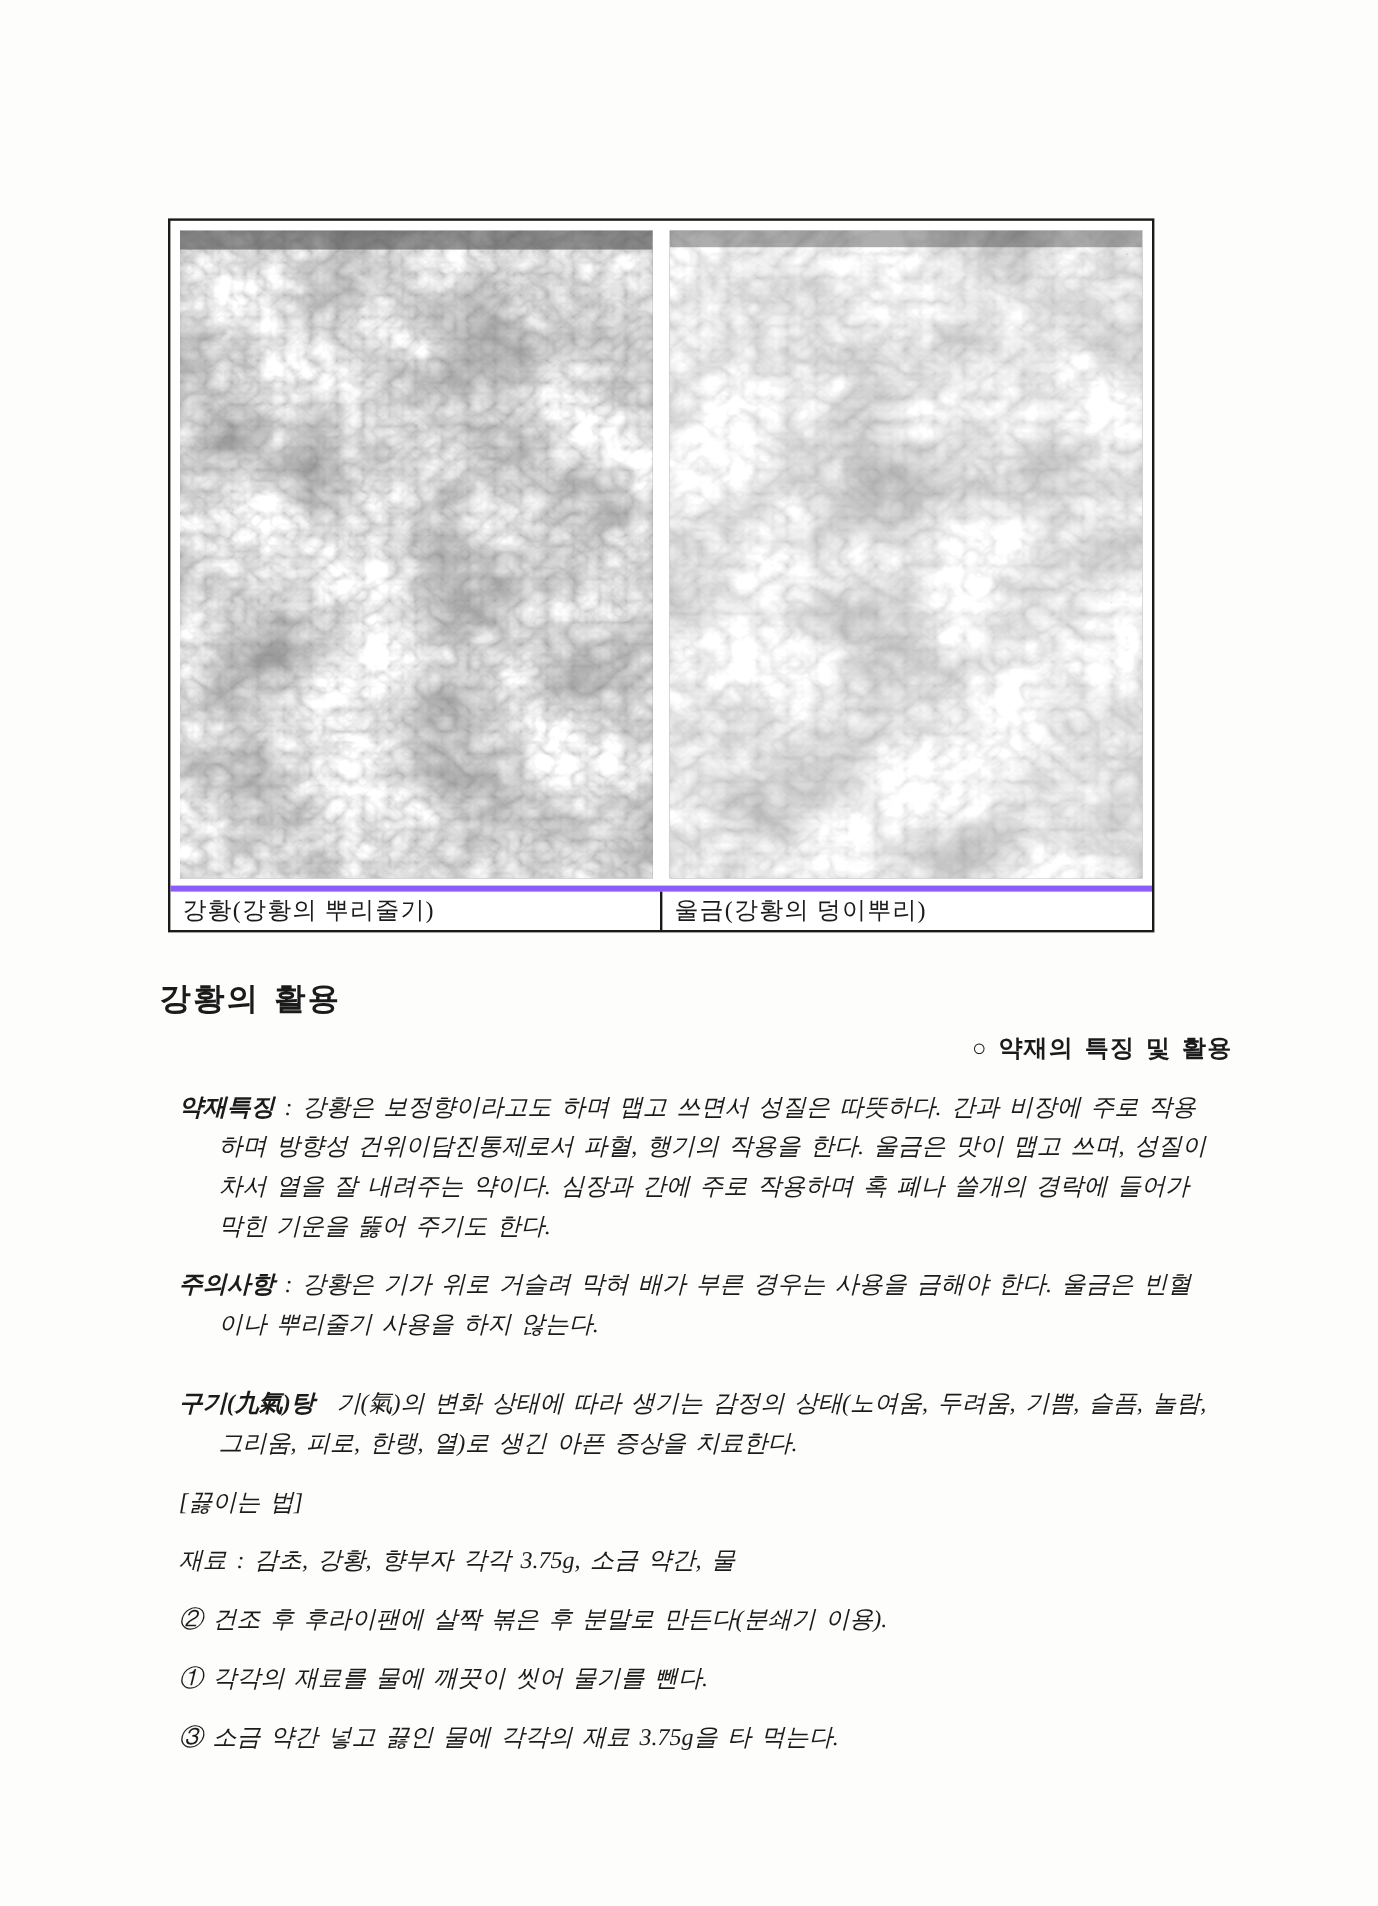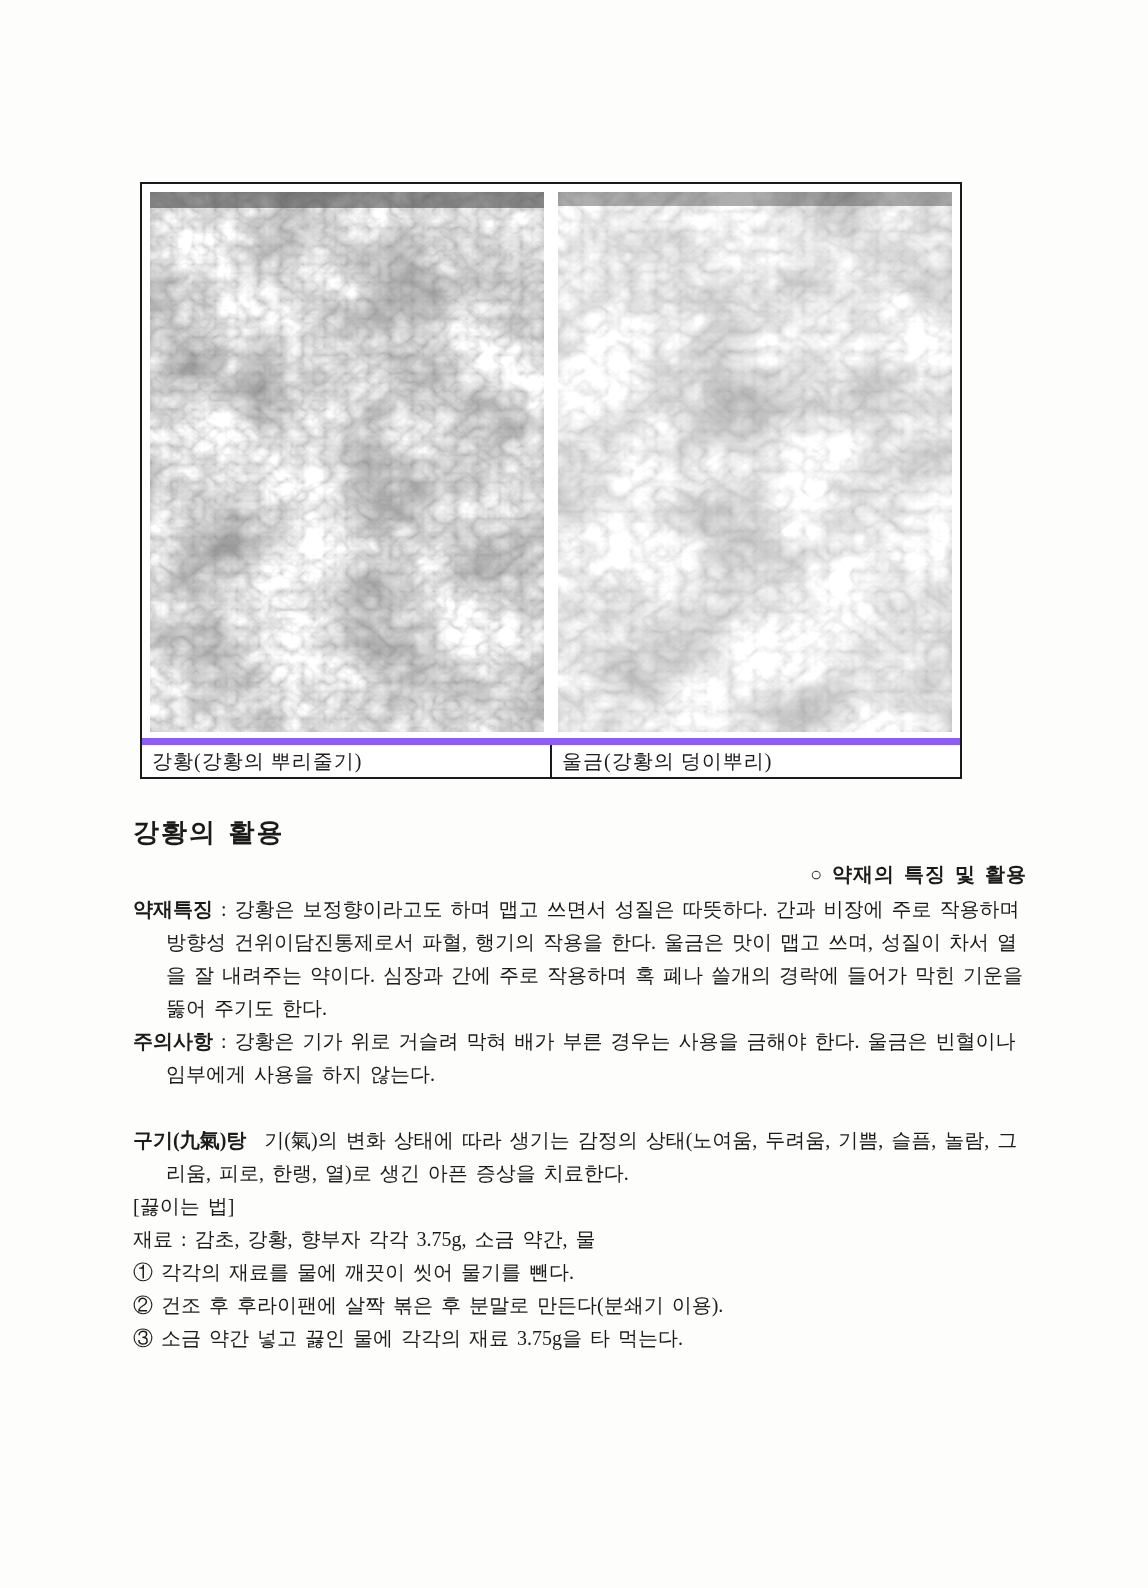--- a/index.html
+++ b/index.html
@@ -27,21 +27,21 @@
   }
   .photo{
     flex:1 1 0;
     height:540px;
     overflow:hidden;
     background:#8d8d8d;
   }
   .photo svg{display:block;width:100%;height:100%;}
   .caption-row{
     display:flex;
-    border-top:7px solid #8b5cf6;
+    border-top:5px solid #8b5cf6;
   }
   .caption{
     flex:1 1 0;
     box-sizing:border-box;
     font-size:20px;
     line-height:30px;
     height:32px;
     padding:1px 6px 0 10px;
     letter-spacing:1px;
     white-space:nowrap;
@@ -62,21 +62,21 @@
     letter-spacing:2px;
     margin:0 0 9px 0;
   }
   .bullet-heading{
     font-size:20px;
     font-weight:bold;
     letter-spacing:1px;
     margin:0 0 2px 0;
     text-align:right;
   }
-  p{margin:0;}
+  p{margin:16px;font-style:italic;}
   .hang{
     padding-left:33px;
     text-indent:-33px;
   }
   .label{font-weight:bold;}
   .recipe-block{margin-top:33px;}
   .step{padding-left:0;}
 </style>
 </head>
 <body>
@@ -156,25 +156,25 @@
     </div>
   </div>
 
   <div class="body-text">
     <h1 class="doc-title">강황의 활용</h1>
     <div class="bullet-heading">○ 약재의 특징 및 활용</div>
 
     <p class="hang"><span class="label">약재특징</span><span> : </span><span>강황은 보정향이라고도 하며 맵고 쓰면서 성질은 따뜻하다. 간과 비장에 주로 작용하며 방향성 건위이담진통제로서 파혈, 행기의 작용을 한다. 울금은 맛이 맵고 쓰며, 성질이 차서 열을 잘 내려주는 약이다. 심장과 간에 주로 작용하며 혹 폐나 쓸개의 경락에 들어가 막힌 기운을 뚫어 주기도 한다.</span></p>
 
 
-    <p class="hang"><span class="label">주의사항</span><span> : </span><span>강황은 기가 위로 거슬려 막혀 배가 부른 경우는 사용을 금해야 한다. 울금은 빈혈이나 임부에게 사용을 하지 않는다.</span></p>
+    <p class="hang"><span class="label">주의사항</span><span> : </span><span>강황은 기가 위로 거슬려 막혀 배가 부른 경우는 사용을 금해야 한다. 울금은 빈혈이나 뿌리줄기 사용을 하지 않는다.</span></p>
 
     <div class="recipe-block">
       <p class="hang"><span class="label">구기(九氣)탕</span><span>  </span> <span>기(氣)의 변화 상태에 따라 생기는 감정의 상태(노여움, 두려움, 기쁨, 슬픔, 놀람, 그리움, 피로, 한랭, 열)로 생긴 아픈 증상을 치료한다.</span></p>
       <p>[끓이는 법]</p>
       <p>재료 : 감초, 강황, 향부자 각각 3.75g, 소금 약간, 물</p>
+      <p class="step">② 건조 후 후라이팬에 살짝 볶은 후 분말로 만든다(분쇄기 이용).</p>
       <p class="step">① 각각의 재료를 물에 깨끗이 씻어 물기를 뺀다.</p>
-      <p class="step">② 건조 후 후라이팬에 살짝 볶은 후 분말로 만든다(분쇄기 이용).</p>
       <p class="step">③ 소금 약간 넣고 끓인 물에 각각의 재료 3.75g을 타 먹는다.</p>
     </div>
   </div>
 
 </div>
 
 </body></html>

